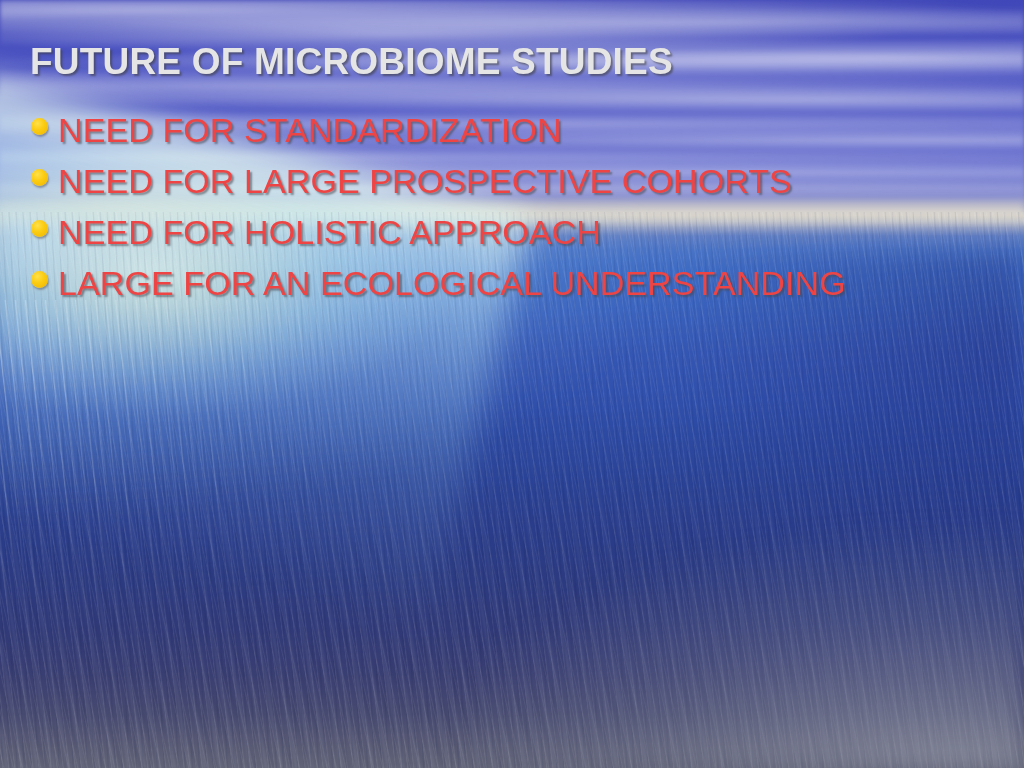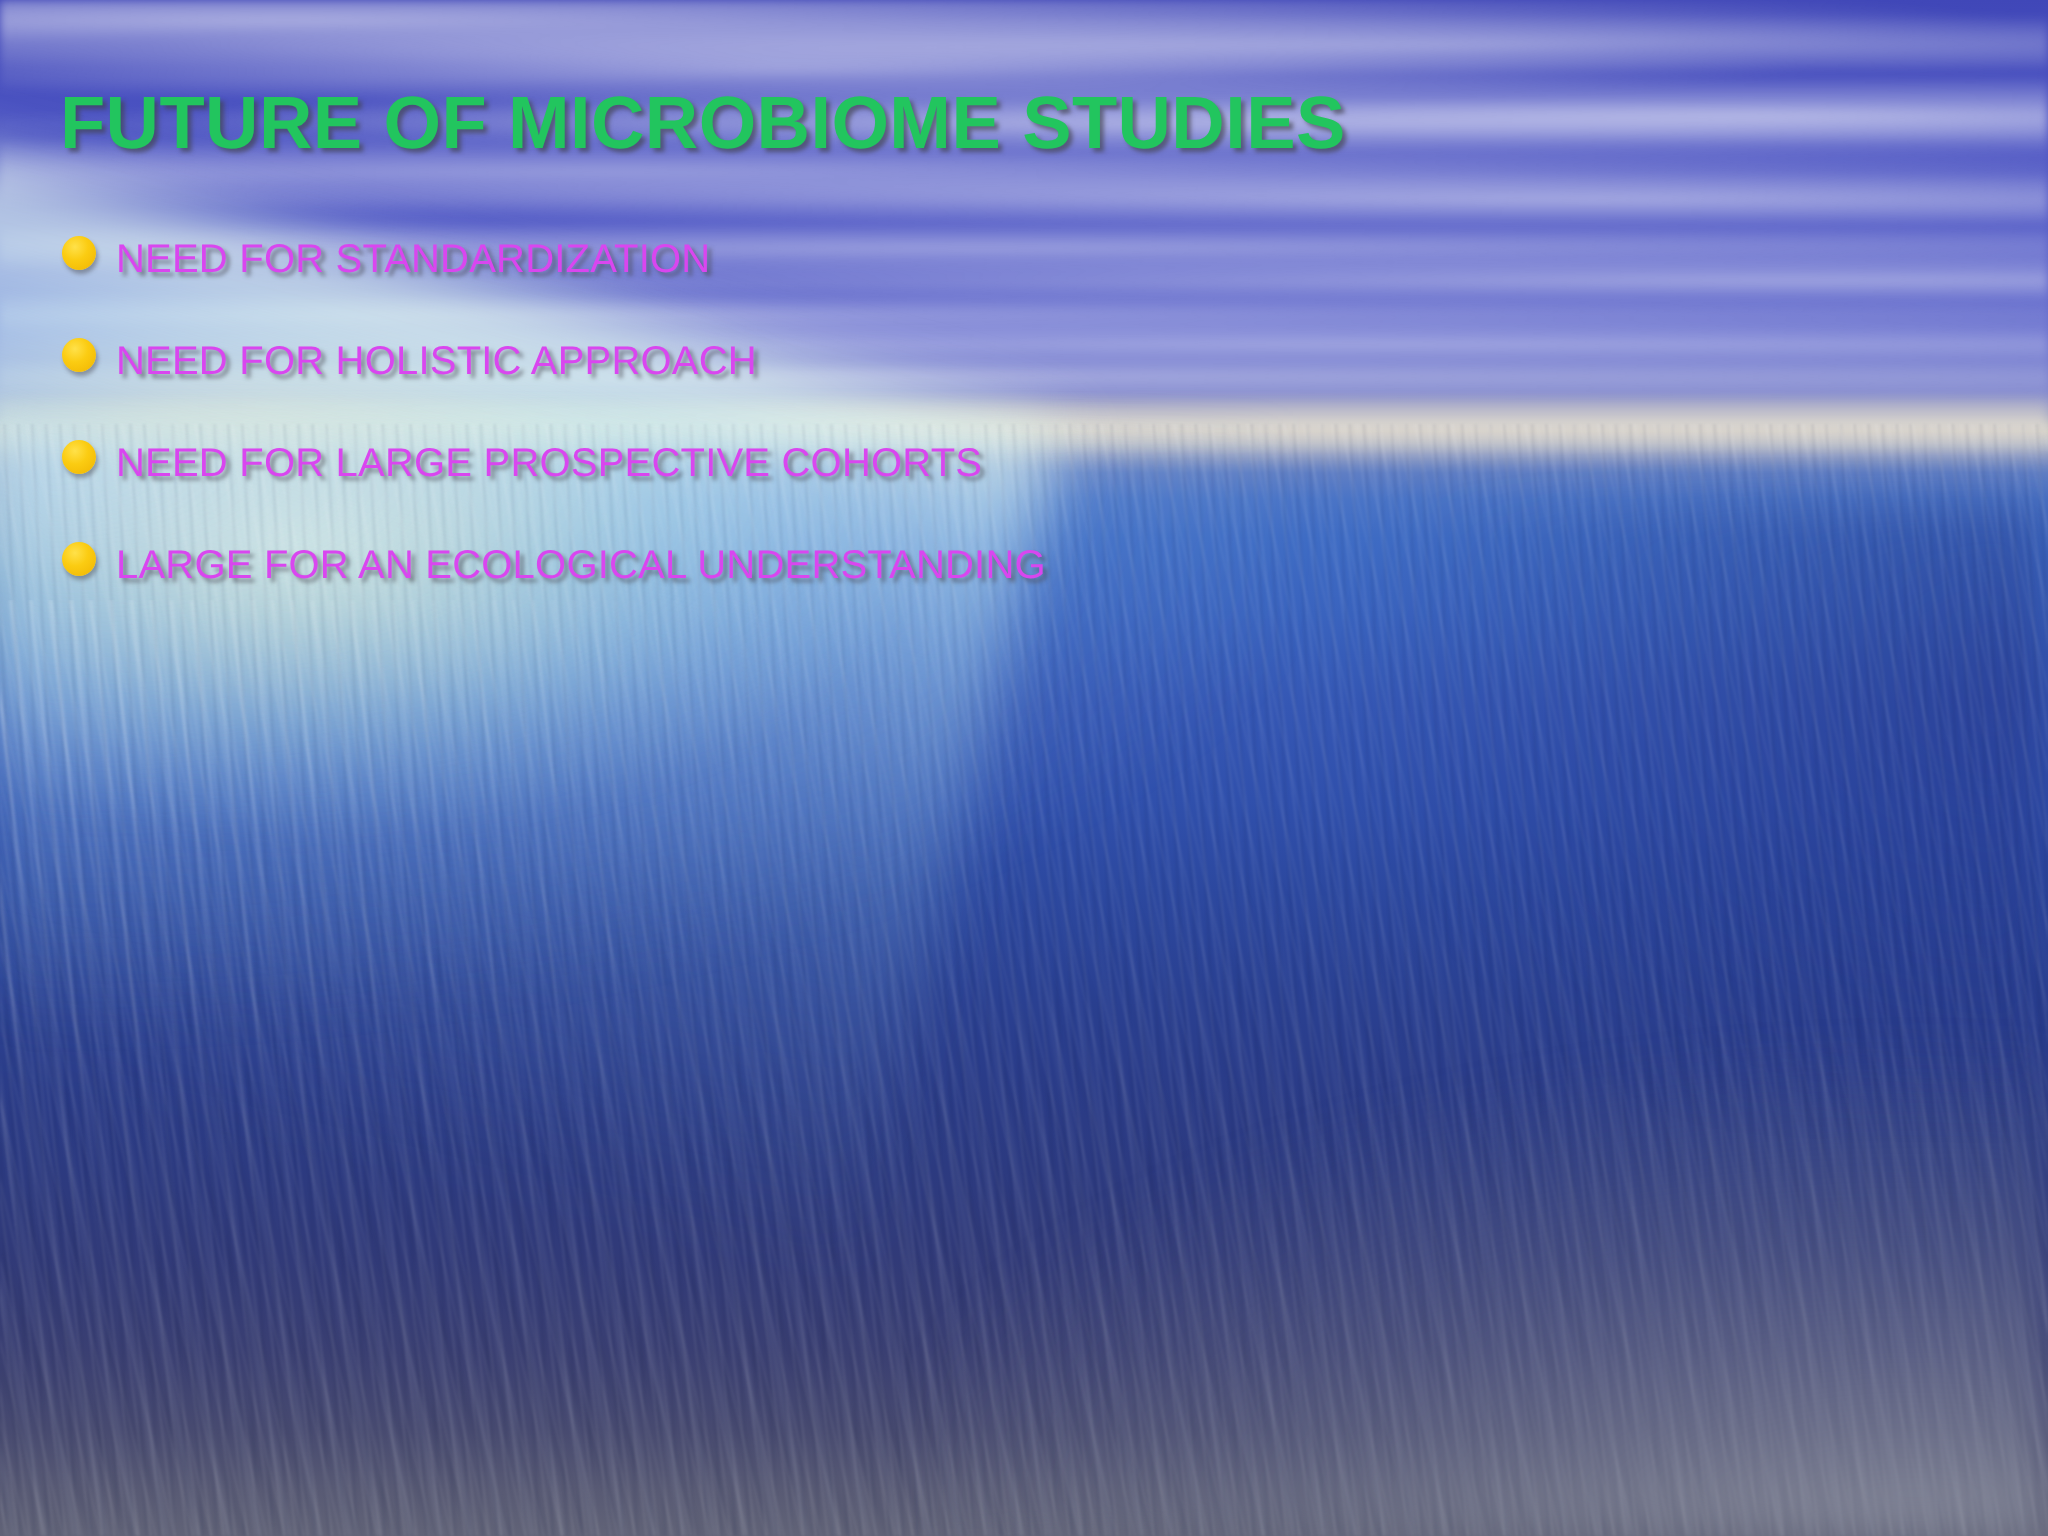--- a/index.html
+++ b/index.html
@@ -179,21 +179,21 @@
 
   
   #content { position:absolute; left:0; top:0; width:1024px; height:768px; }
 
   .slide-title {
     position:absolute;
     left:30px; top:40px;
     font-size:37px;
     line-height:44px;
     letter-spacing:.2px;
-    color:#22c55e;
+    color:#e5e5e5;
     white-space:nowrap;
     text-shadow:2px 2px 2px rgba(64,64,72,.62);
   }
 
   .bullet-list {
     position:absolute;
     left:30px; top:104px;
     width:960px;
     list-style:none;
   }
@@ -206,24 +206,24 @@
   }
   .bullet-marker {
     position:absolute;
     left:1px; top:14px;
     width:17px; height:17px;
     border-radius:50%;
     background:radial-gradient(circle at 38% 32%, #ffe14a 0%, #fbcc12 42%, #f0b400 100%);
     box-shadow:1px 2px 2px rgba(70,70,78,.45);
   }
   .bullet-text {
-    font-size:20px;
+    font-size:34px;
     line-height:30px;
     letter-spacing:.1px;
-    color:#d946ef;
+    color:#ef4444;
     white-space:nowrap;
     text-shadow:2px 2px 2px rgba(72,72,80,.60);
   }
 </style>
 </head>
 <body>
 
 <div id="slide">
 
   <div class="bg-layer bg-base"></div>
@@ -245,26 +245,26 @@
 
     <ul class="bullet-list">
 
       <li class="bullet-item">
         <span class="bullet-marker"></span>
         <span class="bullet-text">NEED FOR STANDARDIZATION</span>
       </li>
 
       <li class="bullet-item">
         <span class="bullet-marker"></span>
+        <span class="bullet-text">NEED FOR LARGE PROSPECTIVE COHORTS</span>
+      </li>
+
+      <li class="bullet-item">
+        <span class="bullet-marker"></span>
         <span class="bullet-text">NEED FOR HOLISTIC APPROACH</span>
-      </li>
-
-      <li class="bullet-item">
-        <span class="bullet-marker"></span>
-        <span class="bullet-text">NEED FOR LARGE PROSPECTIVE COHORTS</span>
       </li>
 
       <li class="bullet-item">
         <span class="bullet-marker"></span>
         <span class="bullet-text">LARGE FOR AN ECOLOGICAL UNDERSTANDING</span>
       </li>
 
     </ul>
   </div>
 </div>

